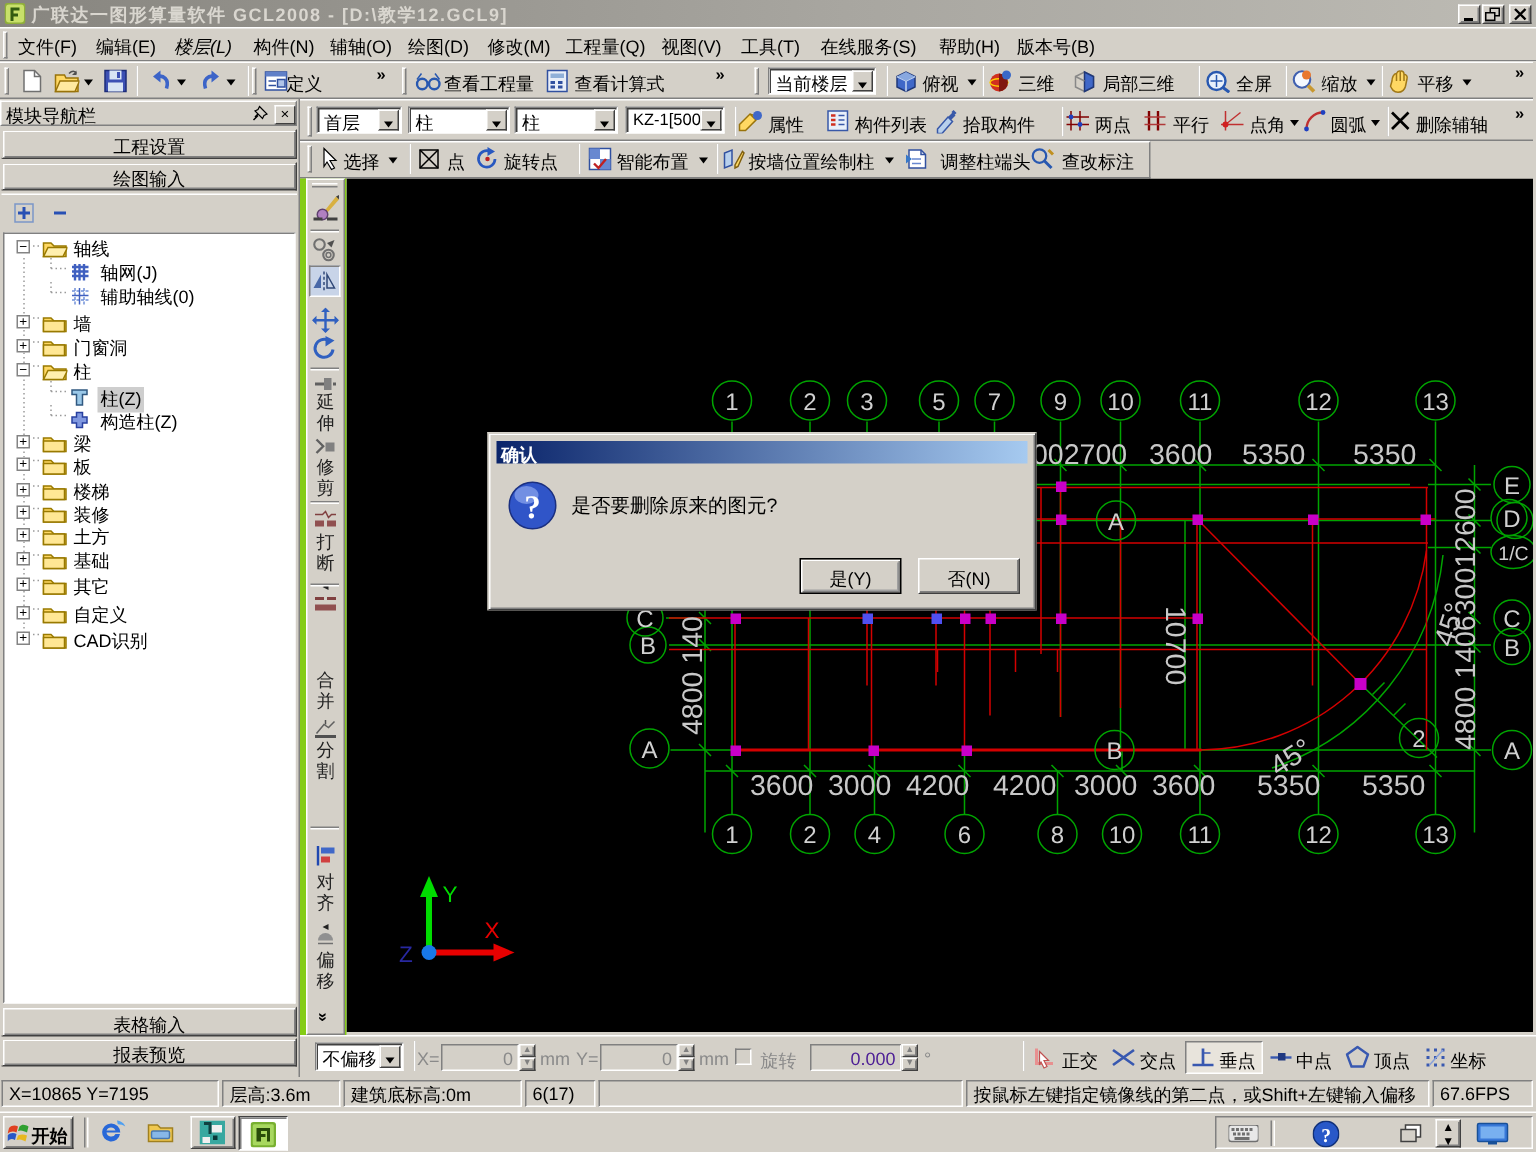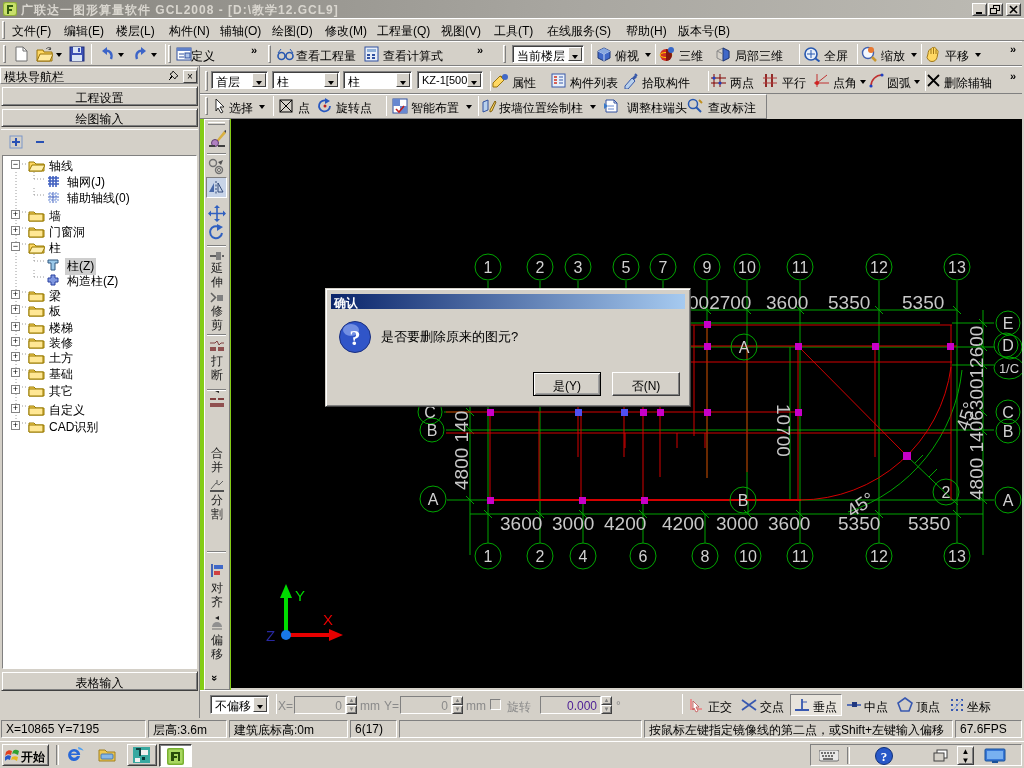--- a/index.html
+++ b/index.html
@@ -39,21 +39,21 @@
       </svg></div>
   <div class="abs raised" style="left:1006px;top:3px;width:15px;height:13px;background:#d4d0c8;"><svg width="13" height="11">
         <path d="M3 2l7 7M10 2l-7 7" stroke="#000" stroke-width="1.6"></path>
       </svg></div>
 </div>
 
 <div class="abs" id="menubar" style="left:0;top:18px;width:1024px;height:23px;background:#d4d0c8;border-bottom:1px solid #808080;box-shadow:inset 0 1px 0 #fff;">
   <span class="abs grip" style="left:2px;top:3px;"></span>
   <span class="abs" style="left:12px;top:5px;">文件(F)</span>
   <span class="abs" style="left:64px;top:5px;">编辑(E)</span>
-  <span class="abs" style="left:116px;top:5px;">楼层(L)</span>
+  <span class="abs" style="left:116px;top:5px;font-style:italic;">楼层(L)</span>
   <span class="abs" style="left:169px;top:5px;">构件(N)</span>
   <span class="abs" style="left:220px;top:5px;">辅轴(O)</span>
   <span class="abs" style="left:272px;top:5px;">绘图(D)</span>
   <span class="abs" style="left:325px;top:5px;">修改(M)</span>
   <span class="abs" style="left:377px;top:5px;">工程量(Q)</span>
   <span class="abs" style="left:441px;top:5px;">视图(V)</span>
   <span class="abs" style="left:494px;top:5px;">工具(T)</span>
   <span class="abs" style="left:547px;top:5px;">在线服务(S)</span>
   <span class="abs" style="left:626px;top:5px;">帮助(H)</span>
   <span class="abs" style="left:678px;top:5px;">版本号(B)</span>
@@ -453,20 +453,21 @@
     <div class="trow" style="top:263px;">
         <span class="ebox">+</span>
         <svg class="fold" width="17" height="13">
           <path d="M1 3h5l2 2h8v7H1z" fill="#ffd863" stroke="#997a00"></path>
           <path d="M1 5h14v7H1z" fill="#ffe794" stroke="#997a00"></path>
         </svg>
         <span class="ttext" style="left:46px;">CAD识别</span>
       </div>
   </div>
   <div class="abs raised2" style="left:1px;top:605px;width:197px;height:20px;text-align:center;padding-top:3px;">表格输入</div>
+  <div class="abs raised2" style="left:1px;top:626px;width:197px;height:19px;text-align:center;padding-top:2px;">报表预览</div>
 </div>
 
 <div class="abs" id="vstrip" style="left:200px;top:119px;width:31px;height:571px;background:#84cc16;">
   <div class="abs band" style="left:4px;top:0;width:26px;height:571px;border-left:1px solid #fff;border-right:1px solid #808080;"></div>
   <div class="abs" style="left:8px;top:3px;width:17px;height:3px;border-top:1px solid #fff;border-bottom:1px solid #808080;"></div>
   <svg class="abs" style="left:8px;top:10px" width="18" height="20">
       <path d="M8 12L16 2l2 2-8 9z" fill="#d8b040"></path>
       <path d="M16 2l2 2 1-2-1-1z" fill="#404040"></path>
       <circle cx="7" cy="14" r="3.5" fill="#b080c0" stroke="#604070"></circle>
       <path d="M1 17h6M10 17h7" stroke="#404040" stroke-width="2"></path>

